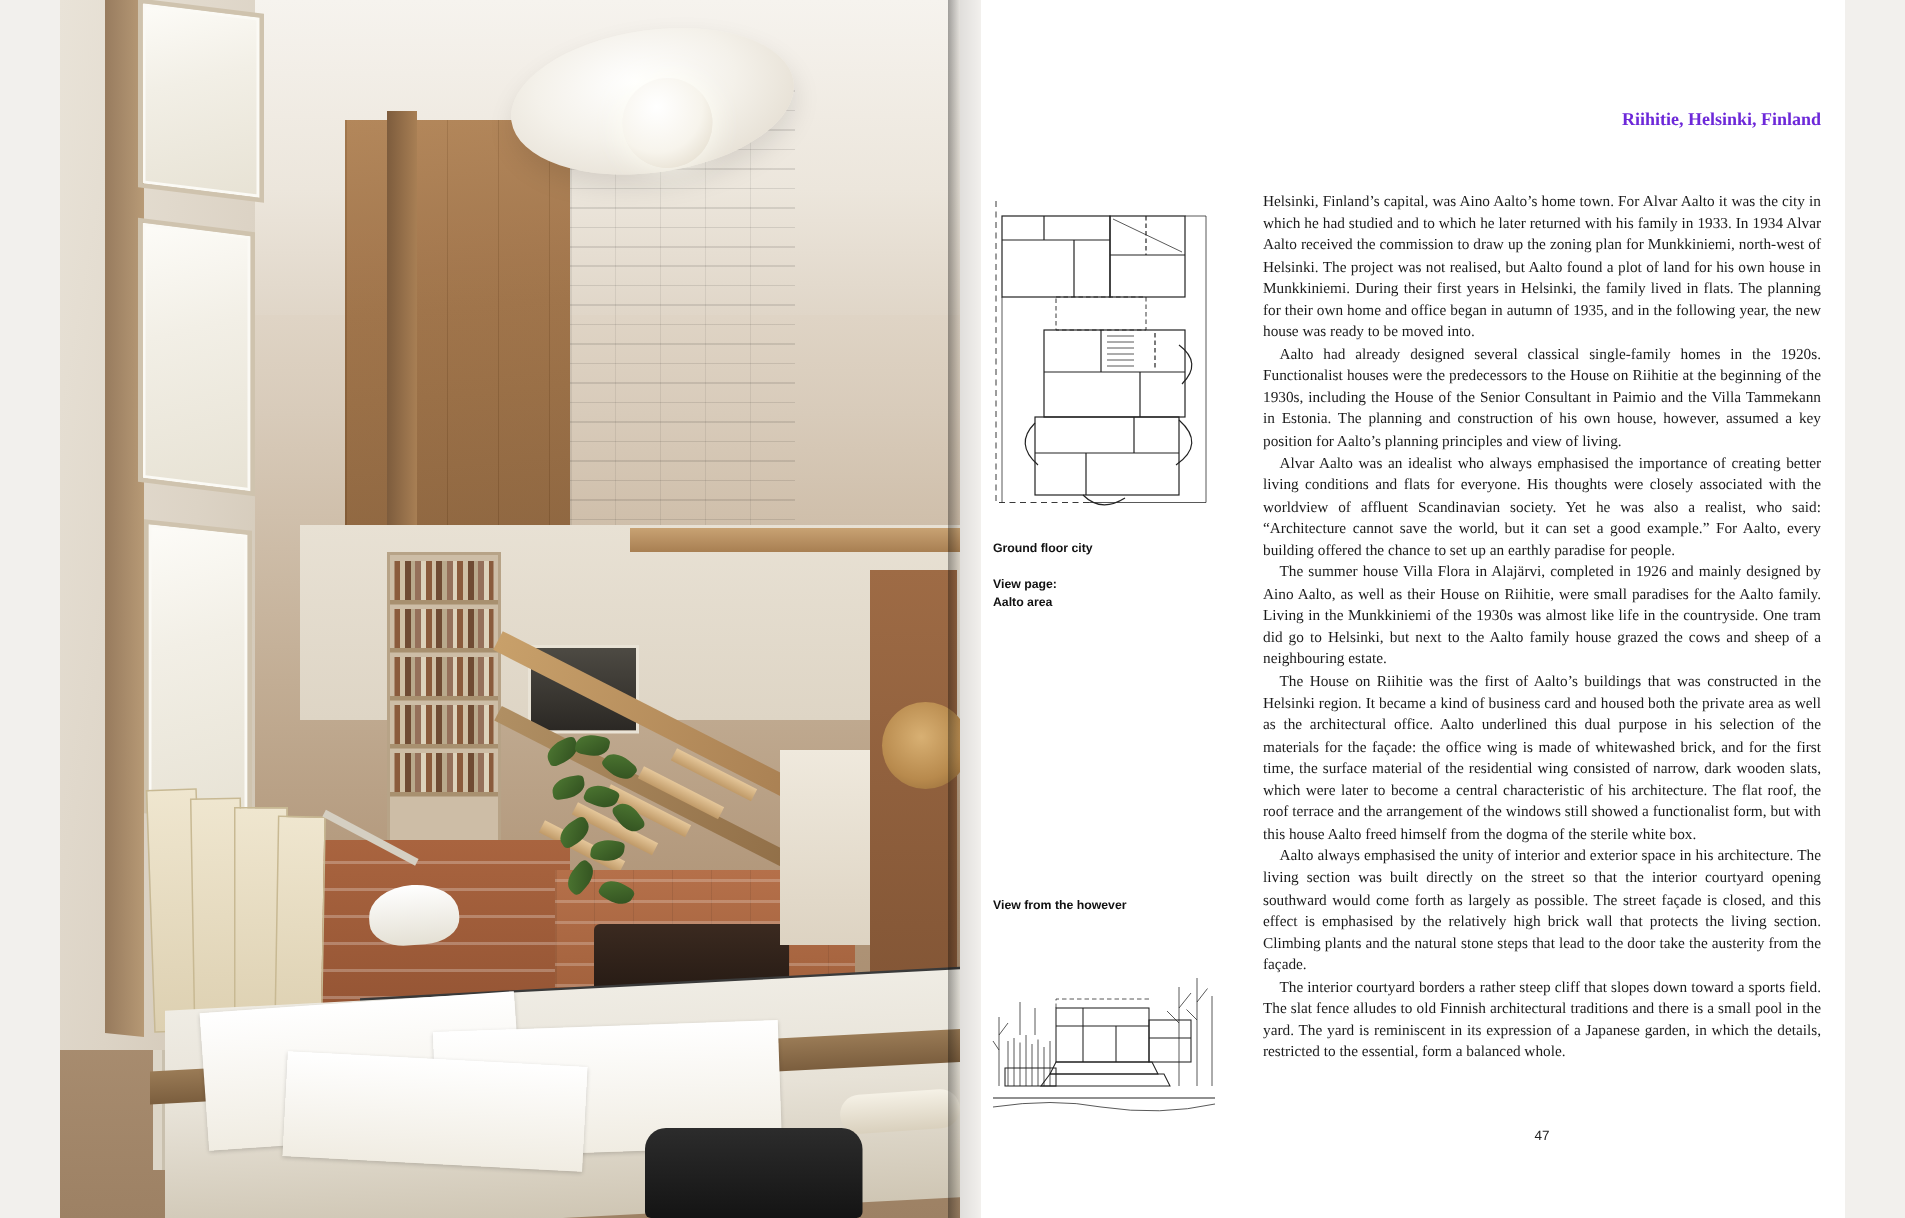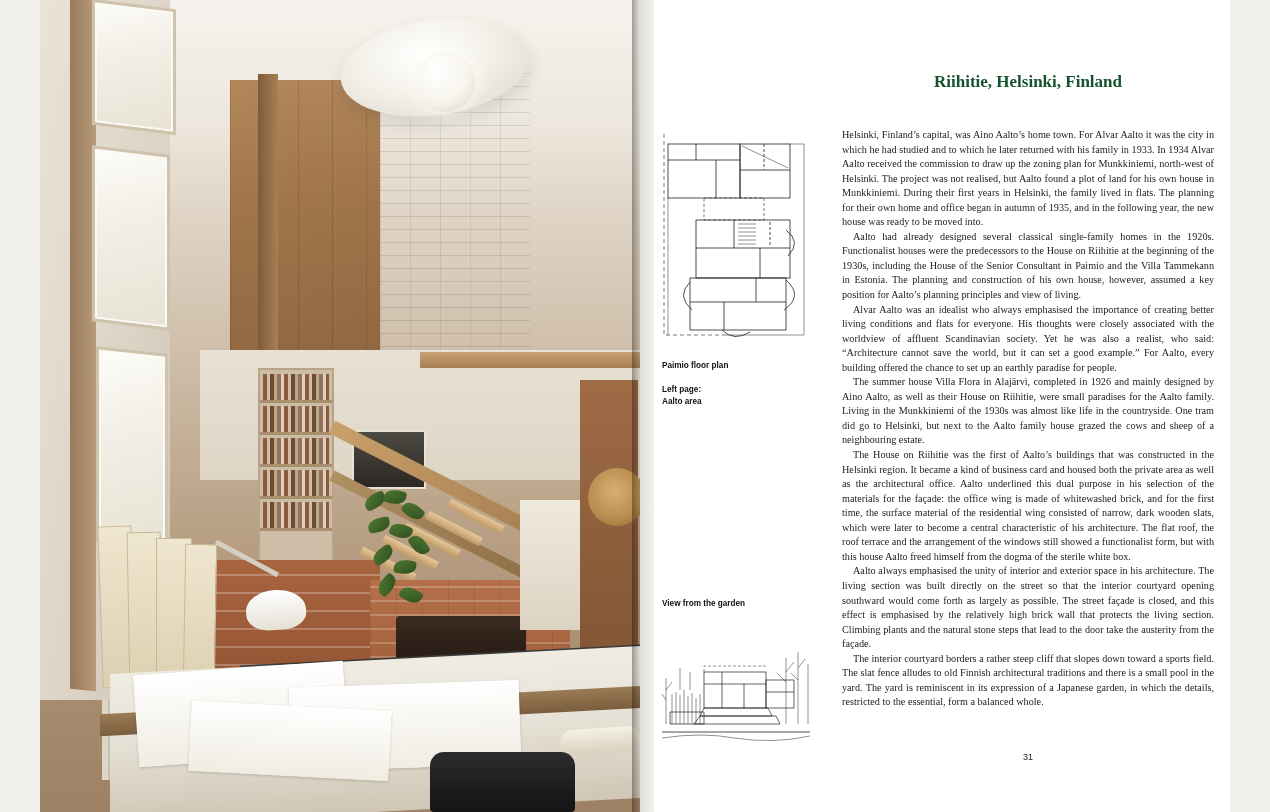--- a/index.html
+++ b/index.html
@@ -305,25 +305,25 @@
     left: 188px; top: 44px; width: 372px;
     text-align: right;
     font-family: "Liberation Serif", serif;
     font-size: 23px;
     letter-spacing: .2px;
     color: #111;
   }
   .rp-subtitle {
     position: absolute;
     left: 188px; top: 72px; width: 372px;
-    text-align: center;
+    text-align: right;
     font-family: "Liberation Serif", serif;
     font-weight: bold;
-    font-size: 17px;
-    color: #14532d;
+    font-size: 12px;
+    color: #6d28d9;
   }
 
   .rp-body {
     position: absolute;
     left: 188px; top: 128px; width: 372px;
     font-family: "Liberation Sans", sans-serif;
     font-size: 10.2px;
     line-height: 14.55px;
     color: #1b1b1b;
     text-align: justify;
@@ -504,27 +504,27 @@
         <path d="M126 100 q16 12 2 26" fill="none"></path>
         <path d="M126 150 q18 16 -2 30" fill="none"></path>
         <path d="M30 152 q-14 14 2 28" fill="none"></path>
         <path d="M62 200 q12 12 28 2" fill="none"></path>
 
         <path d="M130 14 L144 14 L144 205 L66 205" stroke-width="0.5"></path>
         <path d="M8 68 L8 205" stroke-width="0.5"></path>
       </svg>
     </div>
 
-    <div class="cap cap-1">Paimio floor plan</div>
+    <div class="cap cap-1">Ground floor city</div>
     <div class="cap cap-2">
-      <div>Left page:</div>
+      <div>View page:</div>
       <div>Aalto area</div>
     </div>
 
-    <div class="cap cap-3">View from the garden</div>
+    <div class="cap cap-3">View from the however</div>
 
     <div class="elev">
       <svg width="152" height="120" viewBox="0 0 152 120" fill="none" stroke="#222" stroke-width="0.7">
 
         <path d="M2 104 L150 104" stroke-width="0.8"></path>
         <path d="M2 110 q40 -6 72 0 q40 6 76 -2" stroke-width="0.5"></path>
 
         <rect x="44" y="44" width="62" height="36"></rect>
         <path d="M44 56 L106 56"></path>
         <path d="M62 44 L62 80"></path>
@@ -574,15 +574,15 @@
     <div class="rp-body">
       <p class="first">Helsinki, Finland’s capital, was Aino Aalto’s home town. For Alvar Aalto it was the city in which he had studied and to which he later returned with his family in 1933. In 1934 Alvar Aalto received the commission to draw up the zoning plan for Munkkiniemi, north-west of Helsinki. The project was not realised, but Aalto found a plot of land for his own house in Munkkiniemi. During their first years in Helsinki, the family lived in flats. The planning for their own home and office began in autumn of 1935, and in the following year, the new house was ready to be moved into.</p>
       <p>Aalto had already designed several classical single-family homes in the 1920s. Functionalist houses were the predecessors to the House on Riihitie at the beginning of the 1930s, including the House of the Senior Consultant in Paimio and the Villa Tammekann in Estonia. The planning and construction of his own house, however, assumed a key position for Aalto’s planning principles and view of living.</p>
       <p>Alvar Aalto was an idealist who always emphasised the importance of creating better living conditions and flats for everyone. His thoughts were closely associated with the worldview of affluent Scandinavian society. Yet he was also a realist, who said: “Architecture cannot save the world, but it can set a good example.” For Aalto, every building offered the chance to set up an earthly paradise for people.</p>
       <p>The summer house Villa Flora in Alajärvi, completed in 1926 and mainly designed by Aino Aalto, as well as their House on Riihitie, were small paradises for the Aalto family. Living in the Munkkiniemi of the 1930s was almost like life in the countryside. One tram did go to Helsinki, but next to the Aalto family house grazed the cows and sheep of a neighbouring estate.</p>
       <p>The House on Riihitie was the first of Aalto’s buildings that was constructed in the Helsinki region. It became a kind of business card and housed both the private area as well as the architectural office. Aalto underlined this dual purpose in his selection of the materials for the façade: the office wing is made of whitewashed brick, and for the first time, the surface material of the residential wing consisted of narrow, dark wooden slats, which were later to become a central characteristic of his architecture. The flat roof, the roof terrace and the arrangement of the windows still showed a functionalist form, but with this house Aalto freed himself from the dogma of the sterile white box.</p>
       <p>Aalto always emphasised the unity of interior and exterior space in his architecture. The living section was built directly on the street so that the interior courtyard opening southward would come forth as largely as possible. The street façade is closed, and this effect is emphasised by the relatively high brick wall that protects the living section. Climbing plants and the natural stone steps that lead to the door take the austerity from the façade.</p>
       <p>The interior courtyard borders a rather steep cliff that slopes down toward a sports field. The slat fence alludes to old Finnish architectural traditions and there is a small pool in the yard. The yard is reminiscent in its expression of a Japanese garden, in which the details, restricted to the essential, form a balanced whole.</p>
     </div>
 
-    <div class="page-num">31</div>
+    <div class="page-num">47</div>
   </div>
 </div>
 
 </body></html>

